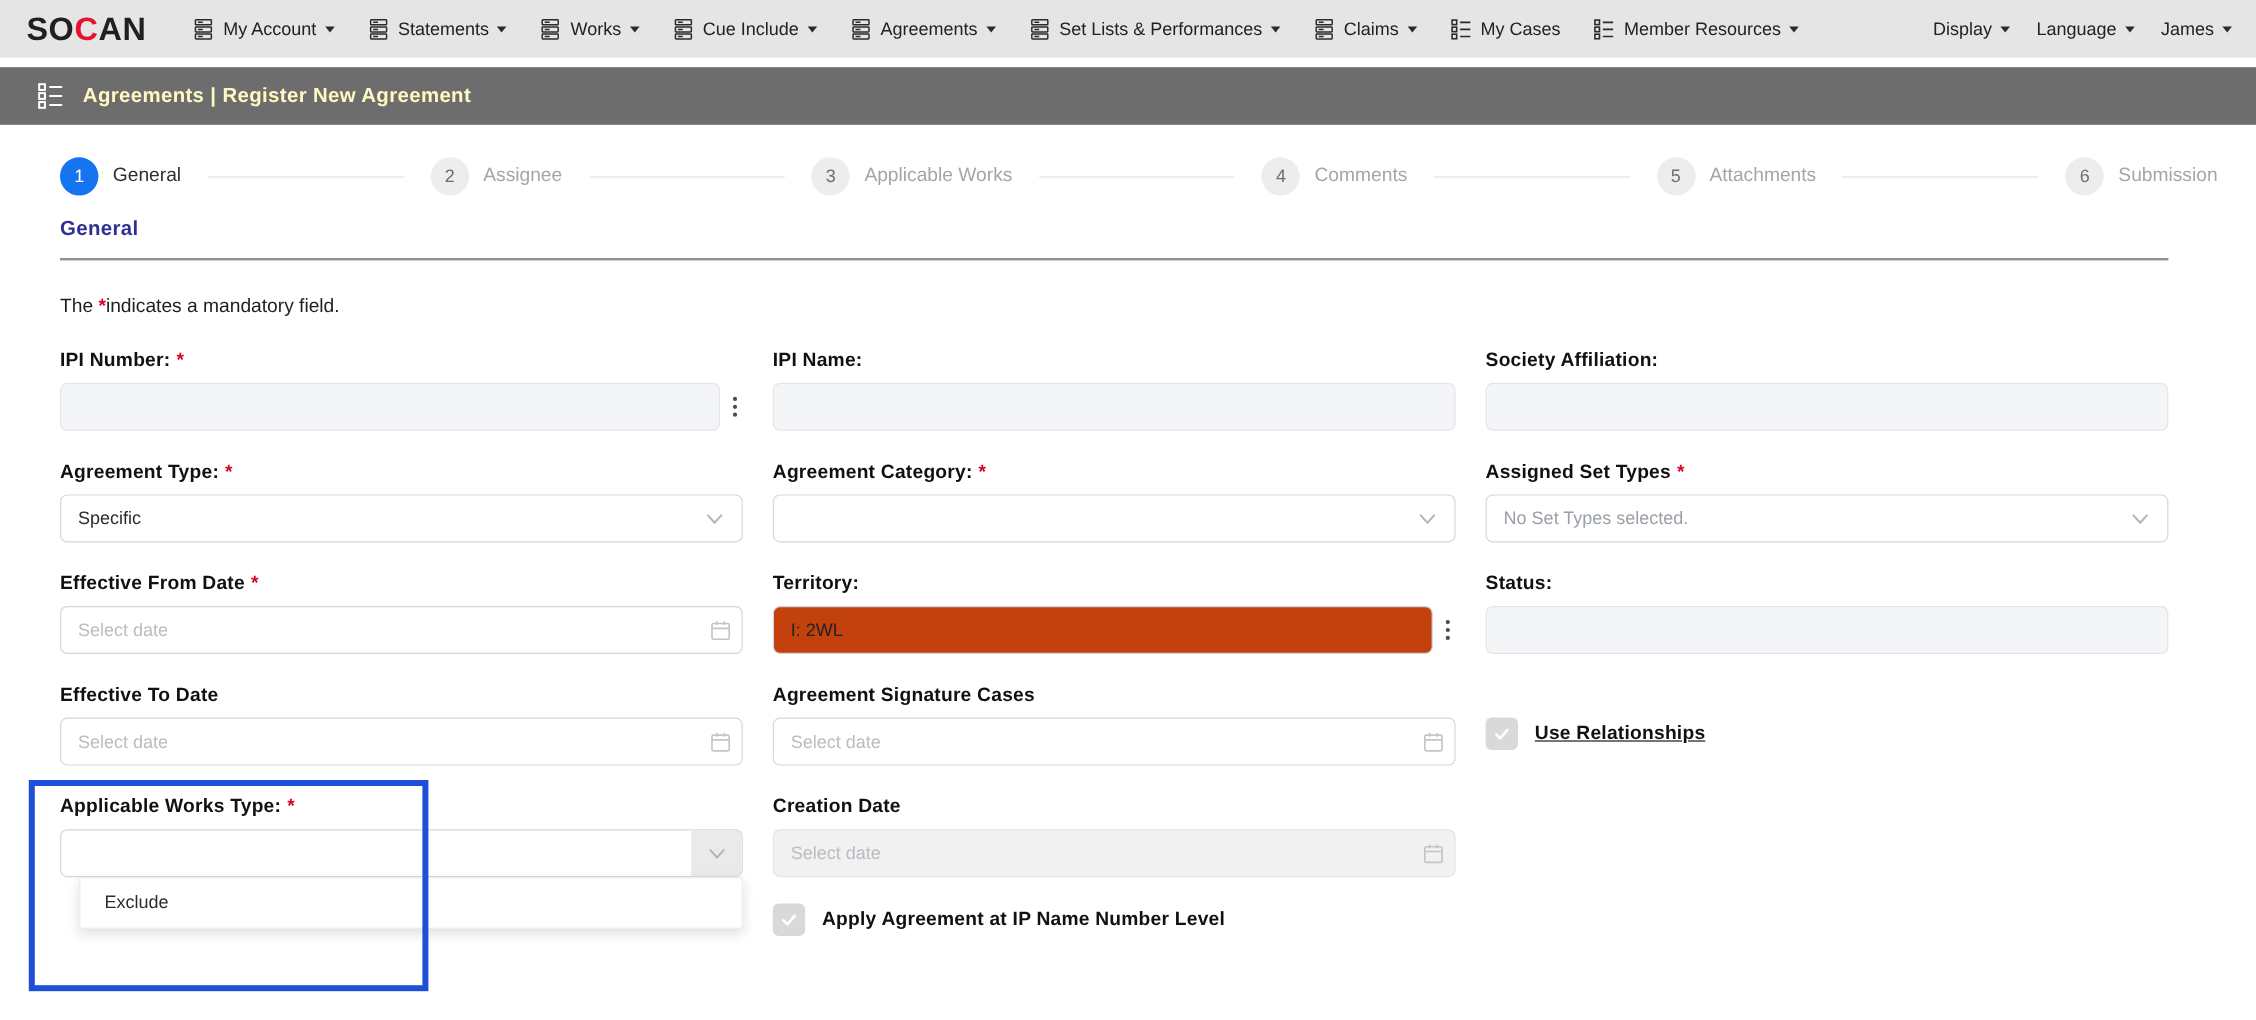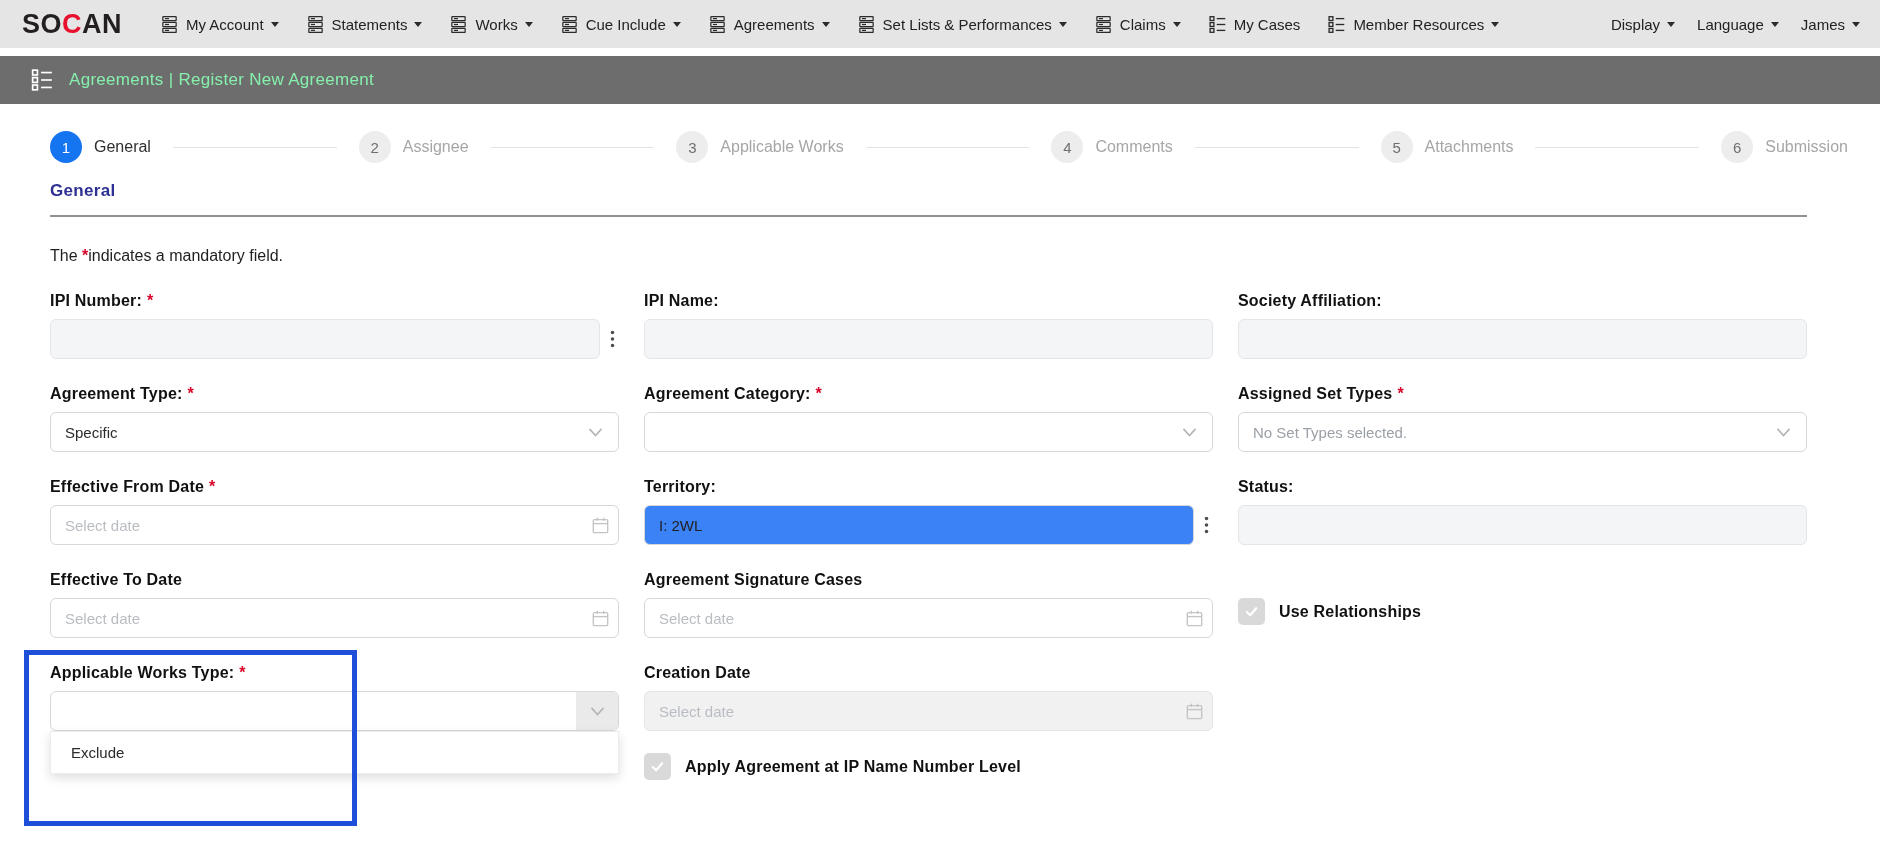--- a/index.html
+++ b/index.html
@@ -13,21 +13,21 @@
   .topnav { height:48px; display:flex; align-items:center; padding:0 20px 0 22px; background:#e5e5e5; }
   .logo { font-size:27px; font-weight:700; letter-spacing:.5px; color:#231f20; margin-right:38px; white-space:nowrap; }
   .logo .lg-r { color:var(--brand-red,#e8112d); }
   .nav-item { display:flex; align-items:center; margin-right:27px; font-size:15px; color:#222; white-space:nowrap; cursor:pointer; }
   .nav-item .ic { width:19px; height:19px; margin-right:7px; color:#2b2b2b; flex:none; }
   .caret { width:0; height:0; border-left:4.5px solid transparent; border-right:4.5px solid transparent; border-top:5px solid #2b2b2b; margin-left:7px; flex:none; }
   .nav-right { margin-left:auto; display:flex; align-items:center; }
   .nav-right .nav-item { margin-right:0; margin-left:22px; }
 
   
-  .titlebar { height:48px; margin-top:8px; background:var(--titlebar-bg,#6d6d6d); display:flex; align-items:center; padding:0 30px; color:#86efac; font-size:17px; letter-spacing:.3px; }
+  .titlebar { height:48px; margin-top:8px; background:var(--titlebar-bg,#6d6d6d); display:flex; align-items:center; padding:0 30px; color:#fef9c3; font-size:17px; letter-spacing:.3px;font-weight:bold; }
   .titlebar .ic { width:24px; height:24px; margin-right:15px; color:#fff; }
 
   
   .stepper { display:flex; align-items:center; padding:0 32px 0 50px; margin:27px 0 18px; }
   .step { display:flex; align-items:center; flex:none; }
   .step-num { width:32px; height:32px; border-radius:50%; background:#ededee; color:#6e6e6e; font-size:15px; display:flex; align-items:center; justify-content:center; flex:none; }
   .step-label { margin-left:12px; font-size:16px; color:#a6a6a6; white-space:nowrap; }
   .step.active .step-num { background:var(--step-blue,#1574f0); color:#fff; }
   .step.active .step-label { color:#2f2f2f; }
   .step-line { flex:1; height:1px; background:#e3e3e3; margin:0 22px; }
@@ -38,21 +38,21 @@
   .rule { height:2px; background:#919191; border:none; margin-top:14px; }
   .note { font-size:16px; color:#1f1f1f; margin-top:30px; }
   .req { color:var(--req-red,#d90429); font-weight:700; }
 
   .form-grid { display:grid; grid-template-columns:1fr 1fr 1fr; column-gap:32px; row-gap:24px; margin-top:26px;gap:25px; }
   .flabel { display:block; height:20px; line-height:20px; font-weight:700; font-size:16px; color:#111; margin-bottom:8px; letter-spacing:.2px; white-space:nowrap; }
   .flabel .req { margin-left:5px; }
 
   .inp { width:100%; height:40px; border-radius:6px; font-size:15px; padding:0 14px; font-family:inherit; color:#222; outline:none; }
   .inp.gray { background:#f4f5f7; border:1px solid #e4e5e9; }
-  .inp.white { background:#3b82f6; border:1px solid #d7d7d7; }
+  .inp.white { background:#c2410c; border:1px solid #d7d7d7; }
   .row-flex { display:flex; align-items:center; }
   .row-flex .inp { flex:1; }
   .dots-btn { width:10px; height:22px; margin-left:9px; color:#4d4d4d; cursor:pointer; flex:none; display:flex; align-items:center; }
   .dots-btn svg { width:7px; height:22px; }
 
   .selectbox { height:40px; background:#fff; border:1px solid #d7d7d7; border-radius:6px; display:flex; align-items:center; justify-content:space-between; padding:0 13px 0 14px; font-size:15px; cursor:pointer; }
   .selectbox .val { color:#2b2b2b; }
   .selectbox .val.muted { color:#9aa0a6; }
   .selectbox .ic-chev { width:19px; height:19px; color:#b5b5b5; flex:none; }
 
@@ -60,28 +60,28 @@
   .datebox.gray { background:#f1f1f2; border-color:#e4e5e9; }
   .datebox input { flex:1; border:none; background:transparent; outline:none; font-size:15px; font-family:inherit; color:#222; min-width:0; }
   .datebox input::placeholder { color:#b9bdc2; }
   .inp::placeholder { color:#b9bdc2; }
   .ic-cal { width:19px; height:19px; color:#c4c4c6; flex:none; margin-left:10px; }
 
   .checkline { display:flex; align-items:center; }
   .cb { width:27px; height:27px; border-radius:5px; background:#d9d9d9; display:flex; align-items:center; justify-content:center; cursor:pointer; flex:none; }
   .cb svg { width:17px; height:17px; }
   .cb-label { font-weight:700; font-size:16px; color:#111; margin-left:14px; letter-spacing:.2px; }
-  .cell-userel { padding-top:28px; }
+  .cell-userel { padding-top:28px;text-decoration:underline; }
   .apply-check { margin-top:22px; }
 
   
   .awt-cell { position:relative; }
   .aw-select { padding-right:0; overflow:hidden; }
   .chev-zone { width:42px; height:38px; background:#eaeaea; display:flex; align-items:center; justify-content:center; border-radius:0 5px 5px 0; }
-  .dd-panel { position:absolute; top:68px; left:0; right:0; background:#fff; border:1px solid #ececec; box-shadow:0 4px 10px rgba(0,0,0,.13); z-index:5; }
+  .dd-panel { position:absolute; top:68px; left:16px; right:0; background:#fff; border:1px solid #ececec; box-shadow:0 4px 10px rgba(0,0,0,.13); z-index:5; }
   .dd-opt { height:41px; display:flex; align-items:center; padding:0 20px; font-size:15px; color:#2b2b2b; cursor:pointer; }
   .hl-box { position:absolute; left:-26px; top:-13px; width:333px; height:176px; border:5px solid var(--hl-blue,#1d4fd8); z-index:9; pointer-events:none; }
 
   .svg-defs { position:absolute; width:0; height:0; overflow:hidden; }
 </style>
 </head>
 <body>
 
 <svg class="svg-defs" aria-hidden="true">
   <defs>

